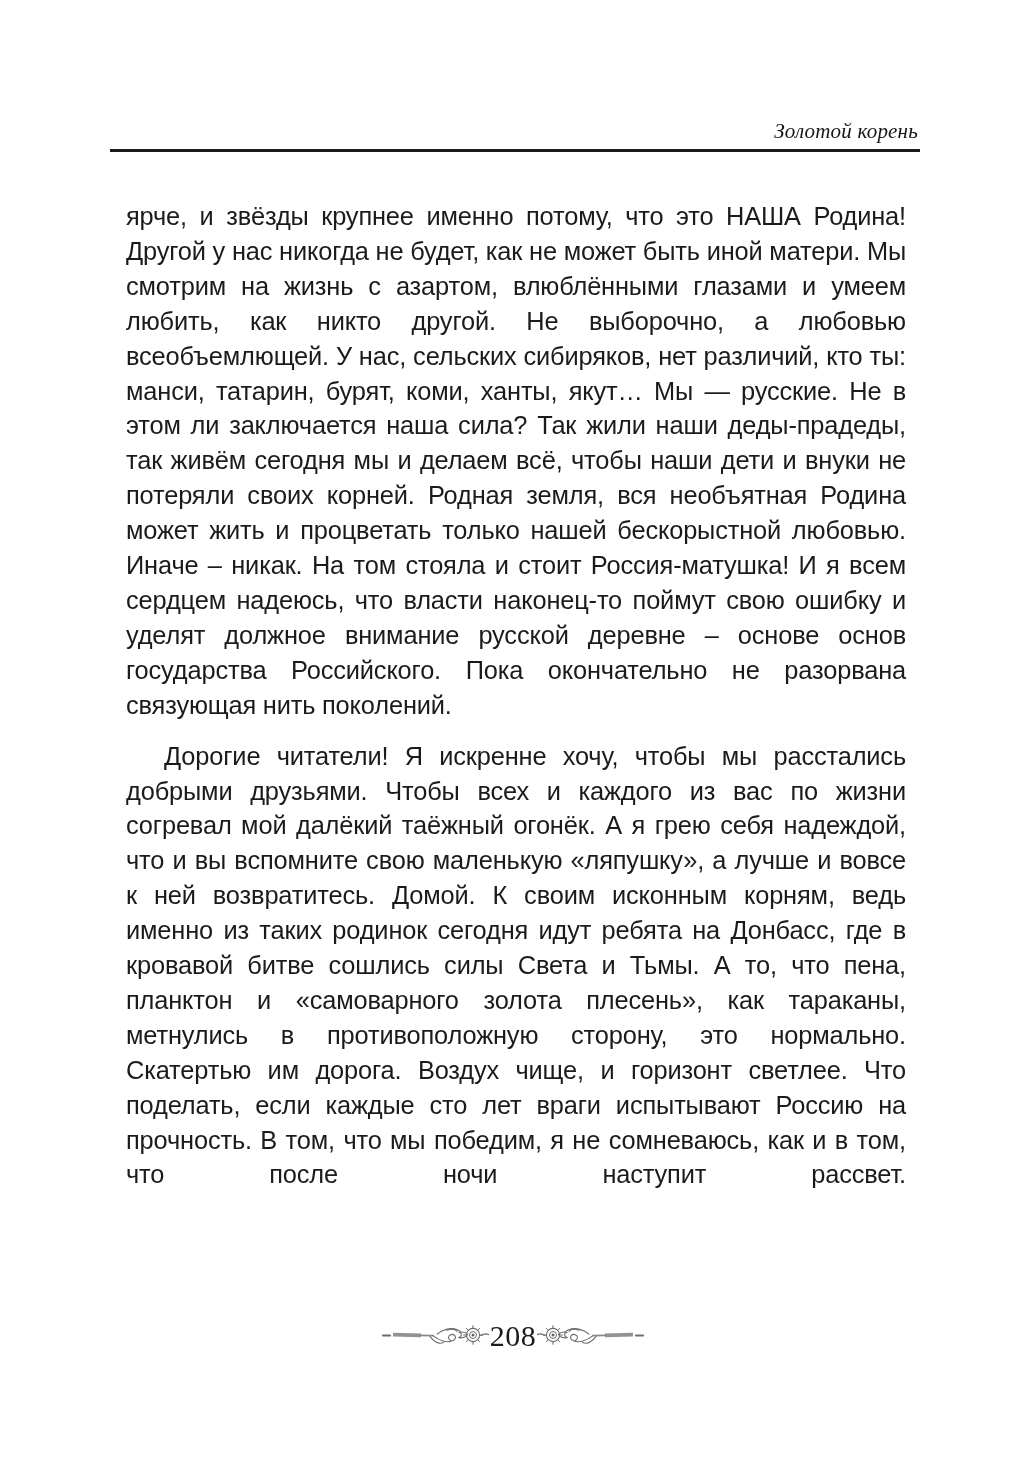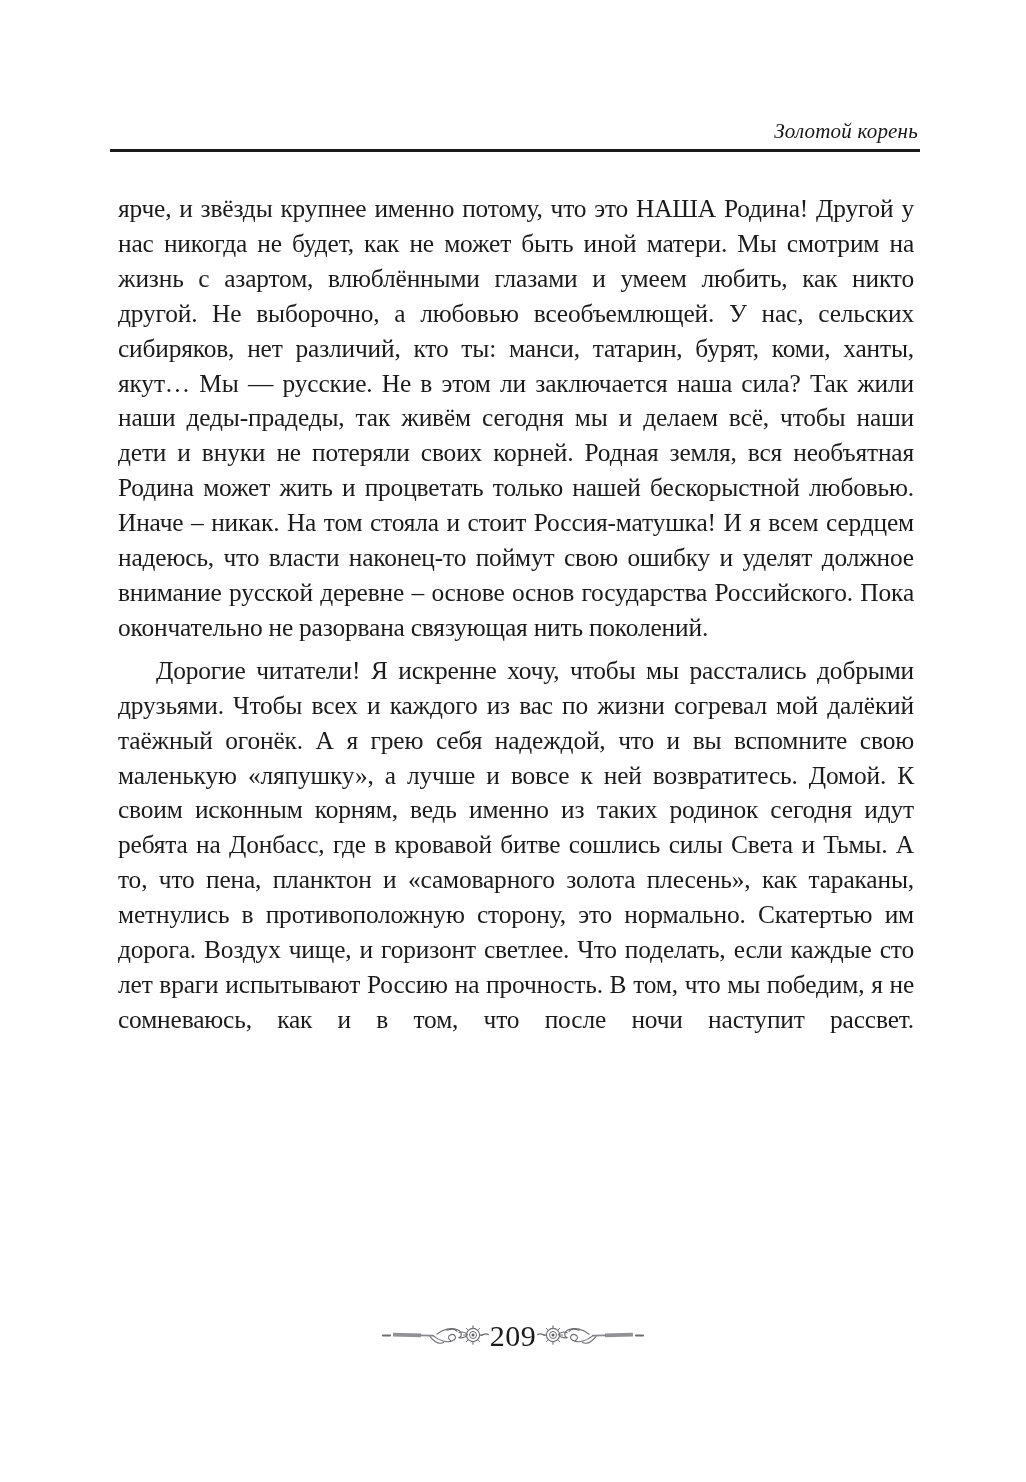--- a/index.html
+++ b/index.html
@@ -57,23 +57,22 @@
     color: #1b1b1b;
     text-align: justify;
     text-justify: inter-word;
     font-stretch: condensed;
     word-spacing: -0.2px;
     letter-spacing: -0.15px;
     hyphens: manual;
   }
 
   .textblock p {
-    margin: 8px;
+    margin: 16px;
     text-align: justify;
-    font-family: Liberation Serif, serif;
   }
 
   .textblock p.indent {
     text-indent: 38px;
   }
 
   
   .textblock p:last-child {
     text-align: justify;
   }
@@ -152,21 +151,21 @@
           <circle r="3.5" fill="none" stroke="#6d6d72" stroke-width="1"></circle>
           <circle r="1.5" fill="#5f5f64"></circle>
           <path d="M-6.6 0 L-9.4 0 M6.6 0 L9.4 0 M0 -6.6 L0 -9.2 M0 6.6 L0 9.2" stroke="#6d6d72" stroke-width="1.1" stroke-linecap="round"></path>
           <path d="M-4.7 -4.7 L-6.8 -6.8 M4.7 -4.7 L6.8 -6.8 M-4.7 4.7 L-6.8 6.8 M4.7 4.7 L6.8 6.8" stroke="#6d6d72" stroke-width="0.9" stroke-linecap="round"></path>
         </g>
 
         <path d="M100 17.5 C 103 15.6, 105.5 15.4, 107.5 16.6" stroke="#6d6d72" stroke-width="1.2" fill="none" stroke-linecap="round"></path>
       </svg>
     </span>
 
-    <span class="folio-number">209</span>
+    <span class="folio-number">208</span>
 
     <span class="folio-ornament">
       <svg width="108" height="34" viewBox="0 0 108 34" fill="none" xmlns="http://www.w3.org/2000/svg">
         <g transform="translate(108,0) scale(-1,1)">
           <g stroke="#6d6d72" stroke-width="1.1" fill="none" stroke-linecap="round">
             <path d="M2 17.5 L9 17.5" stroke-width="2.2"></path>
             <path d="M12 16.6 L40 17.4" stroke-width="3.6" stroke-linecap="butt" opacity="0.75"></path>
             <path d="M40 17.4 L52 17.6" stroke-width="1.6" opacity="0.8"></path>
             <path d="M52 17.6 C 58 22.5, 66 25.5, 72 22.5 C 76.5 20.2, 74 15.5, 70 16.6 C 67 17.4, 66.5 21, 69.5 22.6"></path>
             <path d="M49 18.6 C 53 23.5, 58 26.5, 62.5 24.5"></path>

